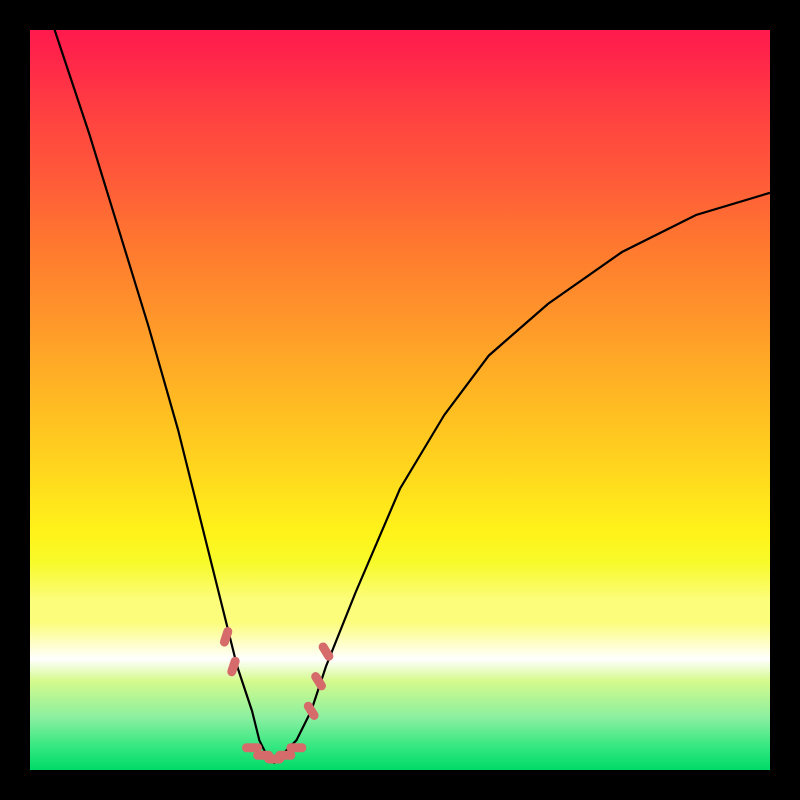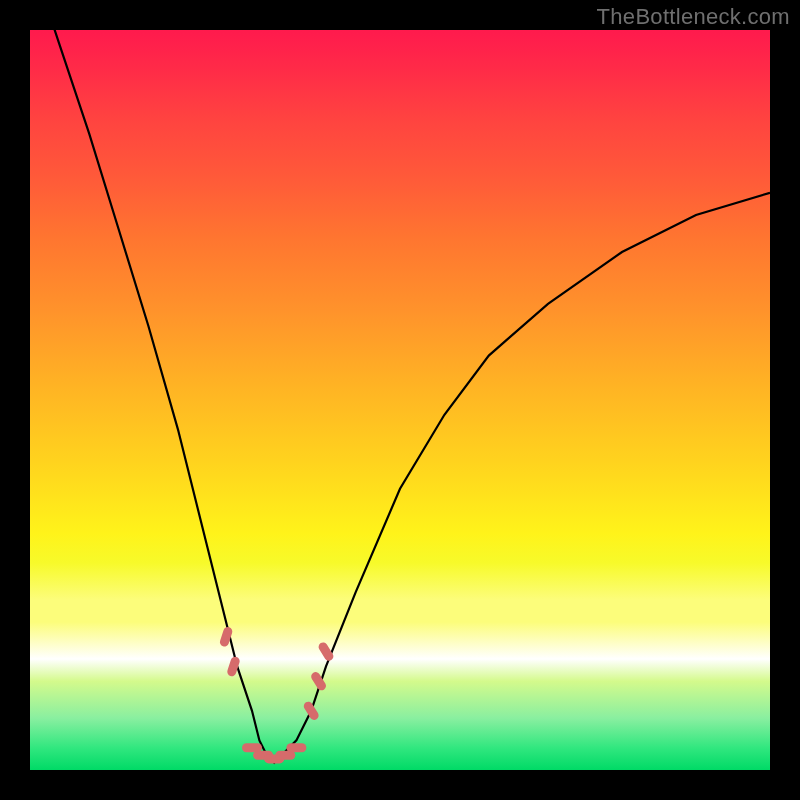--- a/index.html
+++ b/index.html
@@ -79,21 +79,20 @@
     fill: none;
     stroke: #d66b6b;
     stroke-width: 9;
     stroke-linecap: round;
   }
 </style>
 </head>
 <body>
 
 <div class="frame">
-  <div class="watermark">TheBottleneck.com</div>
   <div class="plot">
     <div class="gradient"></div>
     <svg class="curve" viewBox="0 0 740 740">
       <path id="curve-path" class="line" d="M0.00 -74.00 L29.60 14.80 L59.20 103.60 L88.80 199.80 L118.40 296.00 L148.00 399.60 L162.80 458.80 L177.60 518.00 L192.40 577.20 L207.20 636.40 L222.00 680.80 L229.40 710.40 L236.80 725.20 L244.20 732.60 L251.60 725.20 L266.40 710.40 L281.20 680.80 L296.00 636.40 L325.60 562.40 L370.00 458.80 L414.40 384.80 L458.80 325.60 L518.00 273.80 L592.00 222.00 L666.00 185.00 L740.00 162.80"></path>
       <g id="markers">
           <path class="marker-stroke" d="M 194.40 612.03 L 197.80 601.57"></path>
           <path class="marker-stroke" d="M 201.80 641.63 L 205.20 631.17"></path>
           <path class="marker-stroke" d="M 216.50 717.80 L 227.50 717.80"></path>
           <path class="marker-stroke" d="M 227.60 725.20 L 238.60 725.20"></path>
           <path class="marker-stroke" d="M 238.70 728.90 L 249.70 728.90"></path>

